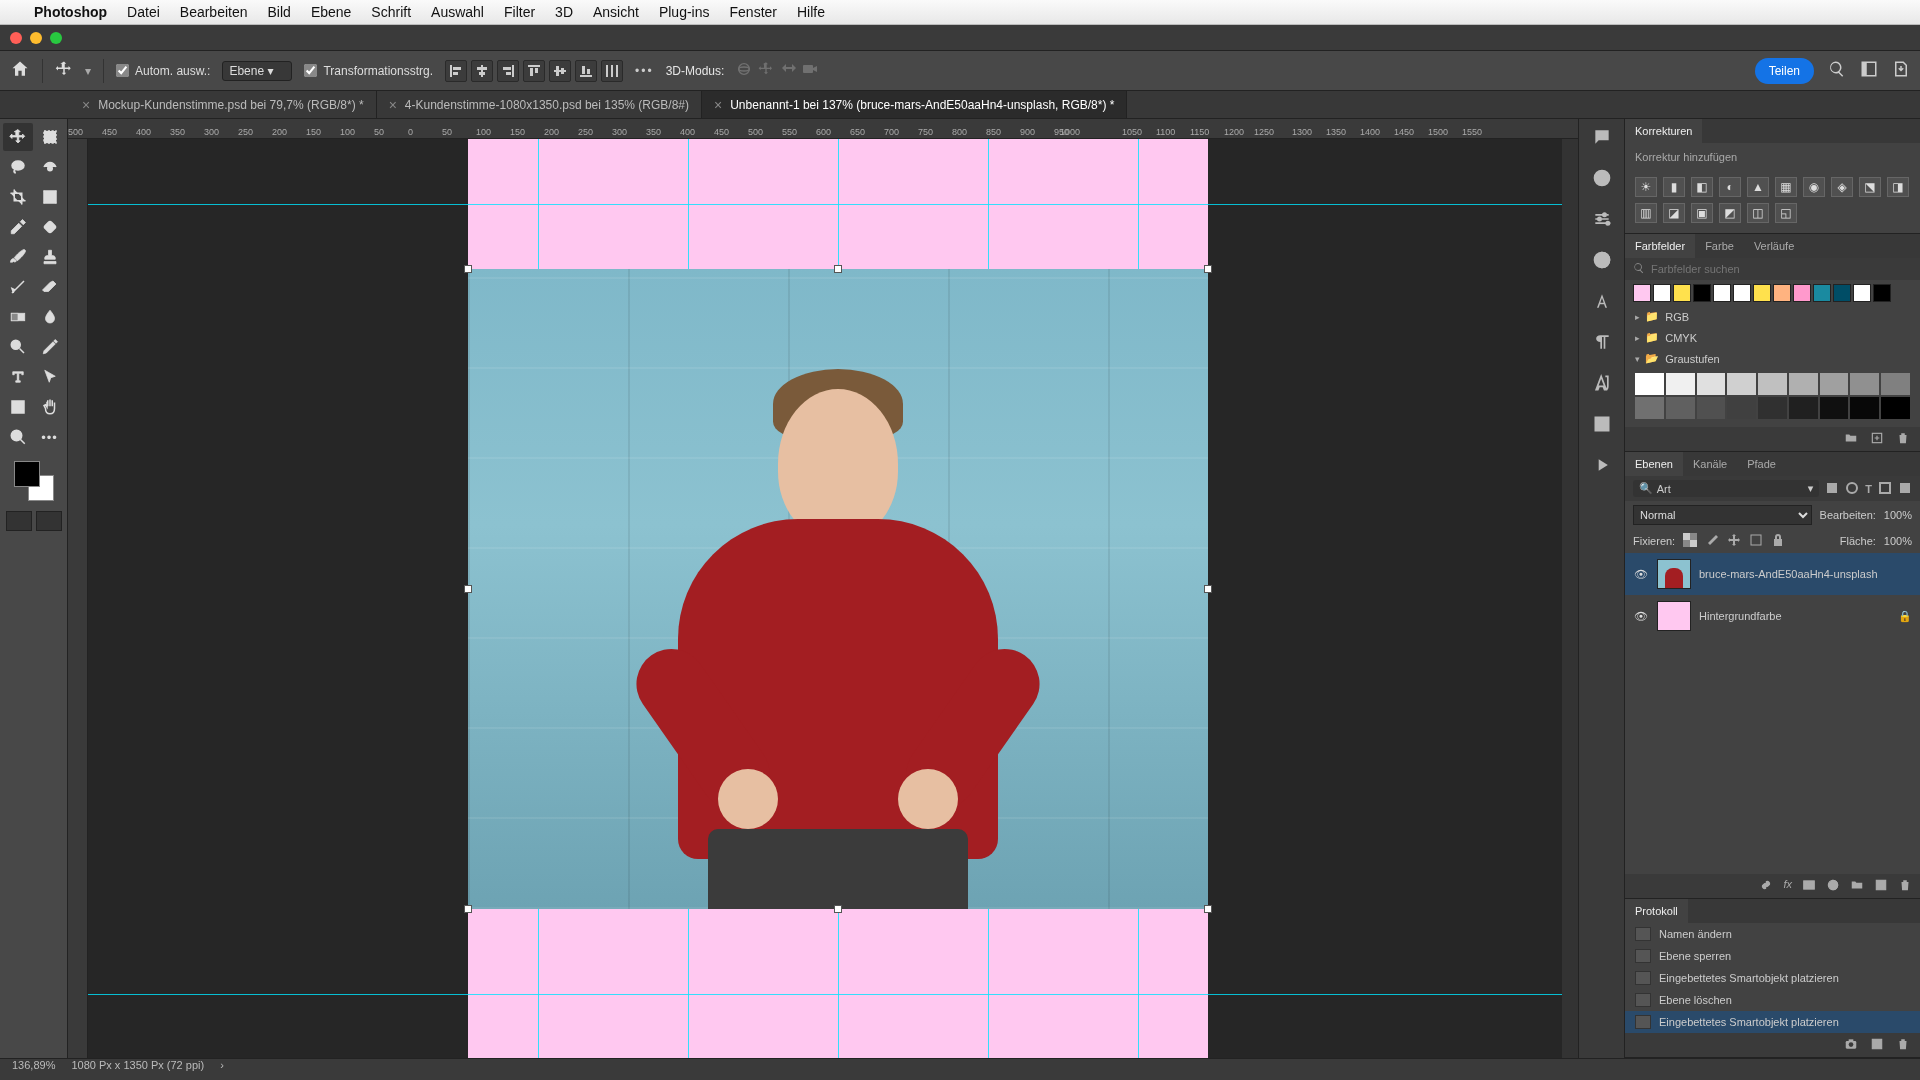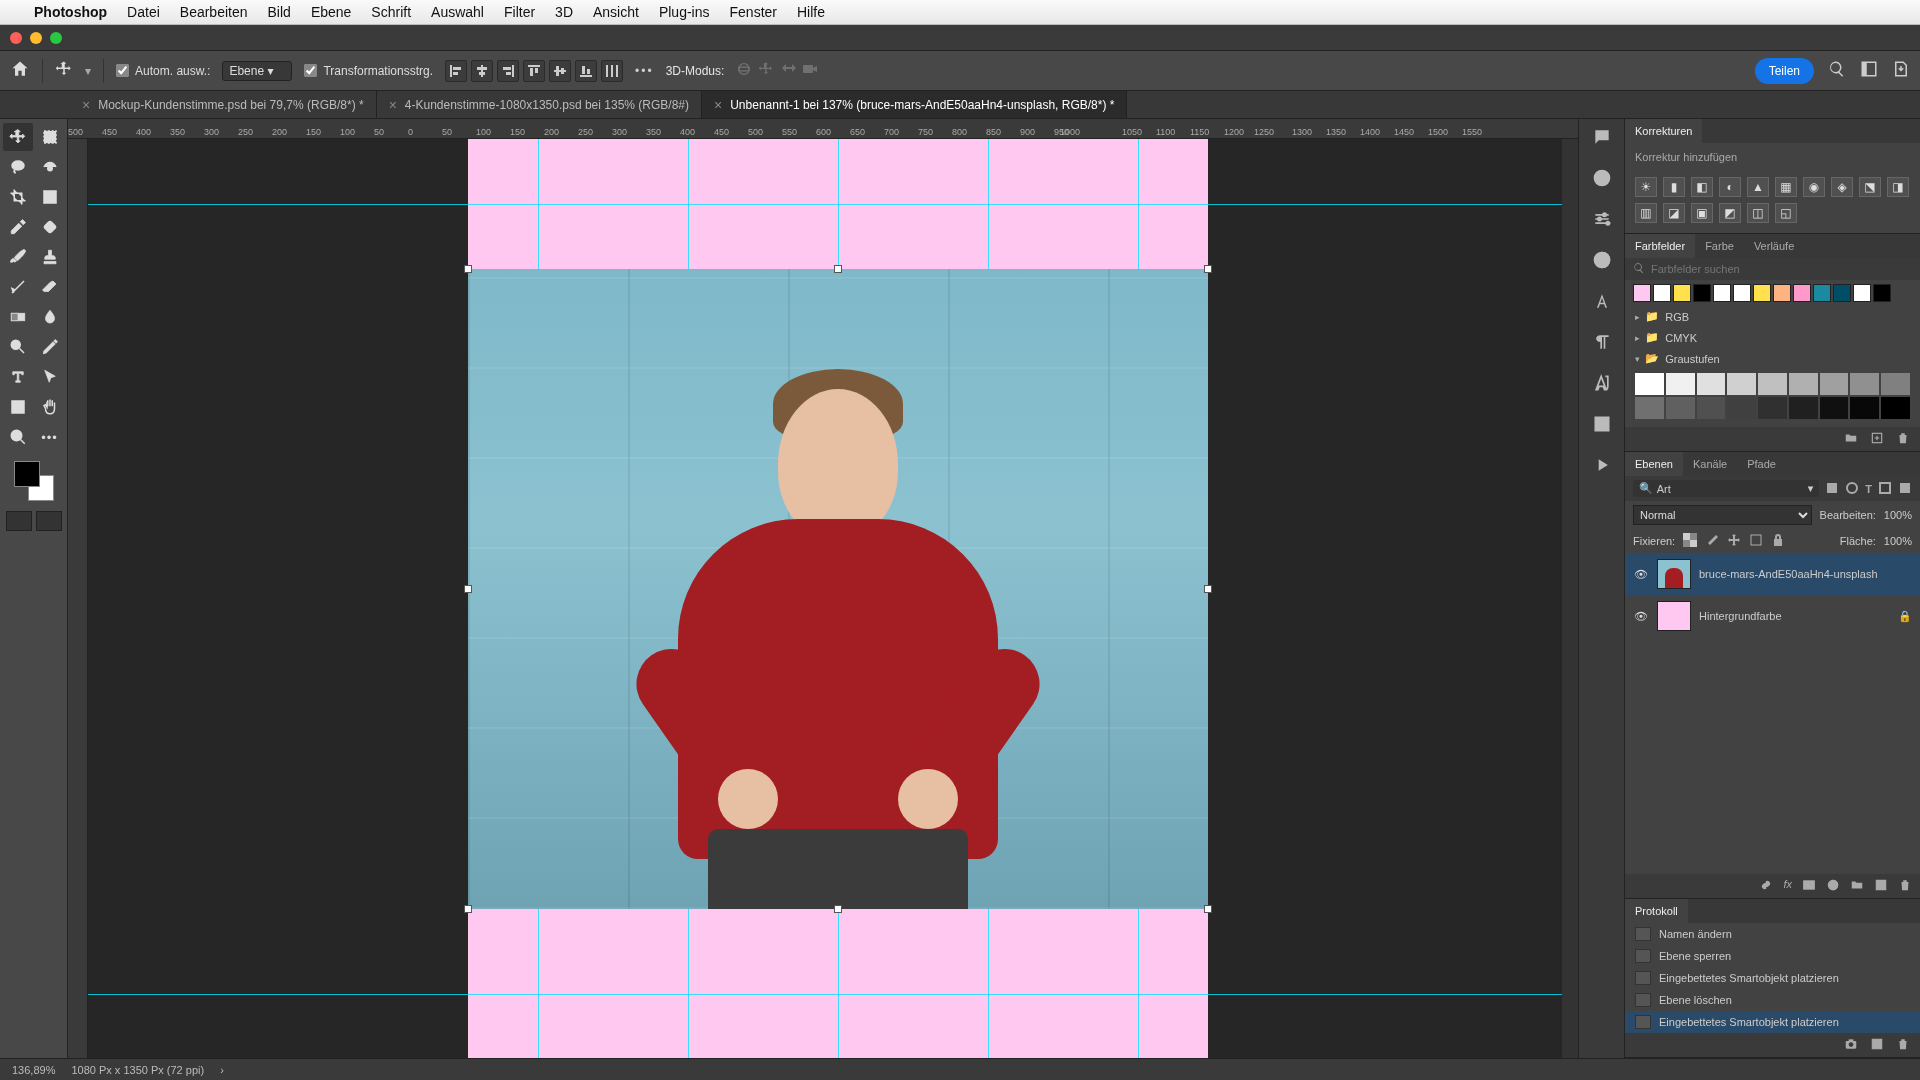--- a/index.html
+++ b/index.html
@@ -118,21 +118,21 @@
 .layer .lock { margin-left:auto; color:#aaa;}
 .layers-footer { display:flex; justify-content:flex-end; gap:10px; padding:4px 8px; background:#3a3a3a; margin-top:auto;}
 .layers-footer svg { width:14px; height:14px; fill:#aaa;}
 
 .history-list { max-height: 120px; overflow:hidden;}
 .hist { display:flex; align-items:center; gap:8px; padding:4px 10px;}
 .hist.sel { background:#2a4a6a;}
 .hist .hi { width:16px; height:14px; background:#555; border:1px solid #333;}
 
 
-.status-bar { height: 22px; background: #3a3a3a; border-top: 1px solid #222; display:flex; align-items:center; padding:0 12px; gap:16px; font-size:11px; color:#bbb;}
+.status-bar { height: 22px; background: #3a3a3a; border-top: 1px solid #222; display:flex; padding:0 12px; gap:16px; font-size:11px; color:#bbb;}
 
 .lbl { display:inline;}
 </style>
 </head>
 <body>
 
 <div class="mac-menubar">
   <span class="apple"></span>
   <span class="app-name">Photoshop</span>
   <span>Datei</span>

